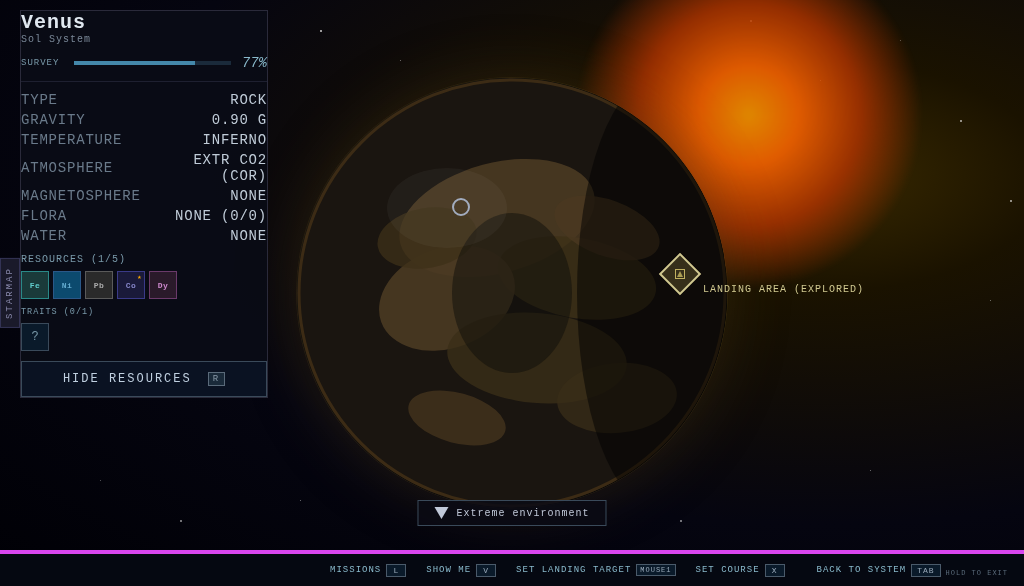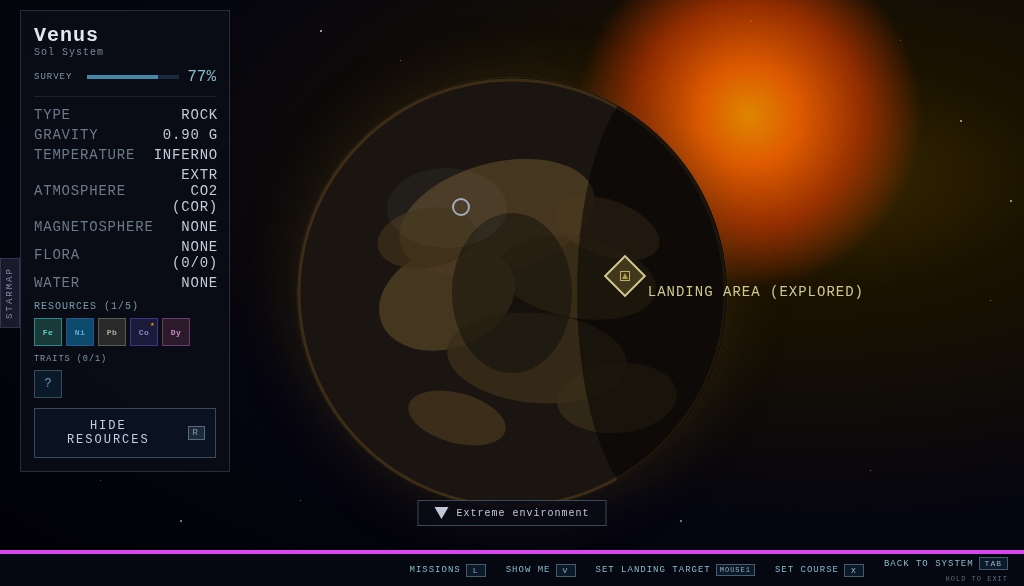--- a/index.html
+++ b/index.html
@@ -59,25 +59,25 @@
       z-index: 20;
       border: 1px solid #333355;
       cursor: pointer;
     }
 
     
     .left-panel {
       position: absolute;
       left: 20px;
       top: 10px;
-      width: 210px;
+      width: 248px;
       background: rgba(10, 12, 22, 0.92);
       border: 1px solid #2a2a3a;
       z-index: 10;
-      padding: 13px;
+      padding: 0;
       color: #c0c8d8;
     }
 
     .planet-name {
       font-size: 20px;
       font-weight: bold;
       color: #e0e8f0;
       letter-spacing: 1px;
     }
 
@@ -108,24 +108,25 @@
       background: #1a2a3a;
       position: relative;
     }
 
     .survey-bar-fill {
       height: 100%;
       background: #4488aa;
     }
 
     .survey-pct {
-      font-size: 16px;
+      font-size: 14px;
       color: #8abacc;
       min-width: 28px;
       text-align: right;
+      font-style: italic;
     }
 
     .divider {
       border: none;
       border-top: 1px solid #1e2030;
       margin: 8px 0;
     }
 
     .stats-table {
       width: 100%;
@@ -279,21 +280,21 @@
       position: absolute;
       right: 80px;
       top: 44%;
       z-index: 15;
       display: flex;
       align-items: center;
       gap: 8px;
     }
 
     .landing-label {
-      font-size: 14px;
+      font-size: 10px;
       color: #d0c890;
       letter-spacing: 1px;
       margin-top: 32px;
     }
 
     
     .orbit-marker {
       position: absolute;
       width: 18px;
       height: 18px;
@@ -364,22 +365,23 @@
       min-width: 20px;
       text-align: center;
     }
 
     .bottom-action-main {
       color: #8abacc;
     }
 
     .back-to-system {
       display: flex;
-      flex-direction: column;
+      flex-direction: row;
       align-items: flex-end;
+      margin-left: 12px;
     }
 
     .back-top {
       display: flex;
       align-items: center;
       gap: 5px;
     }
 
     .back-sub {
       font-size: 7px;

